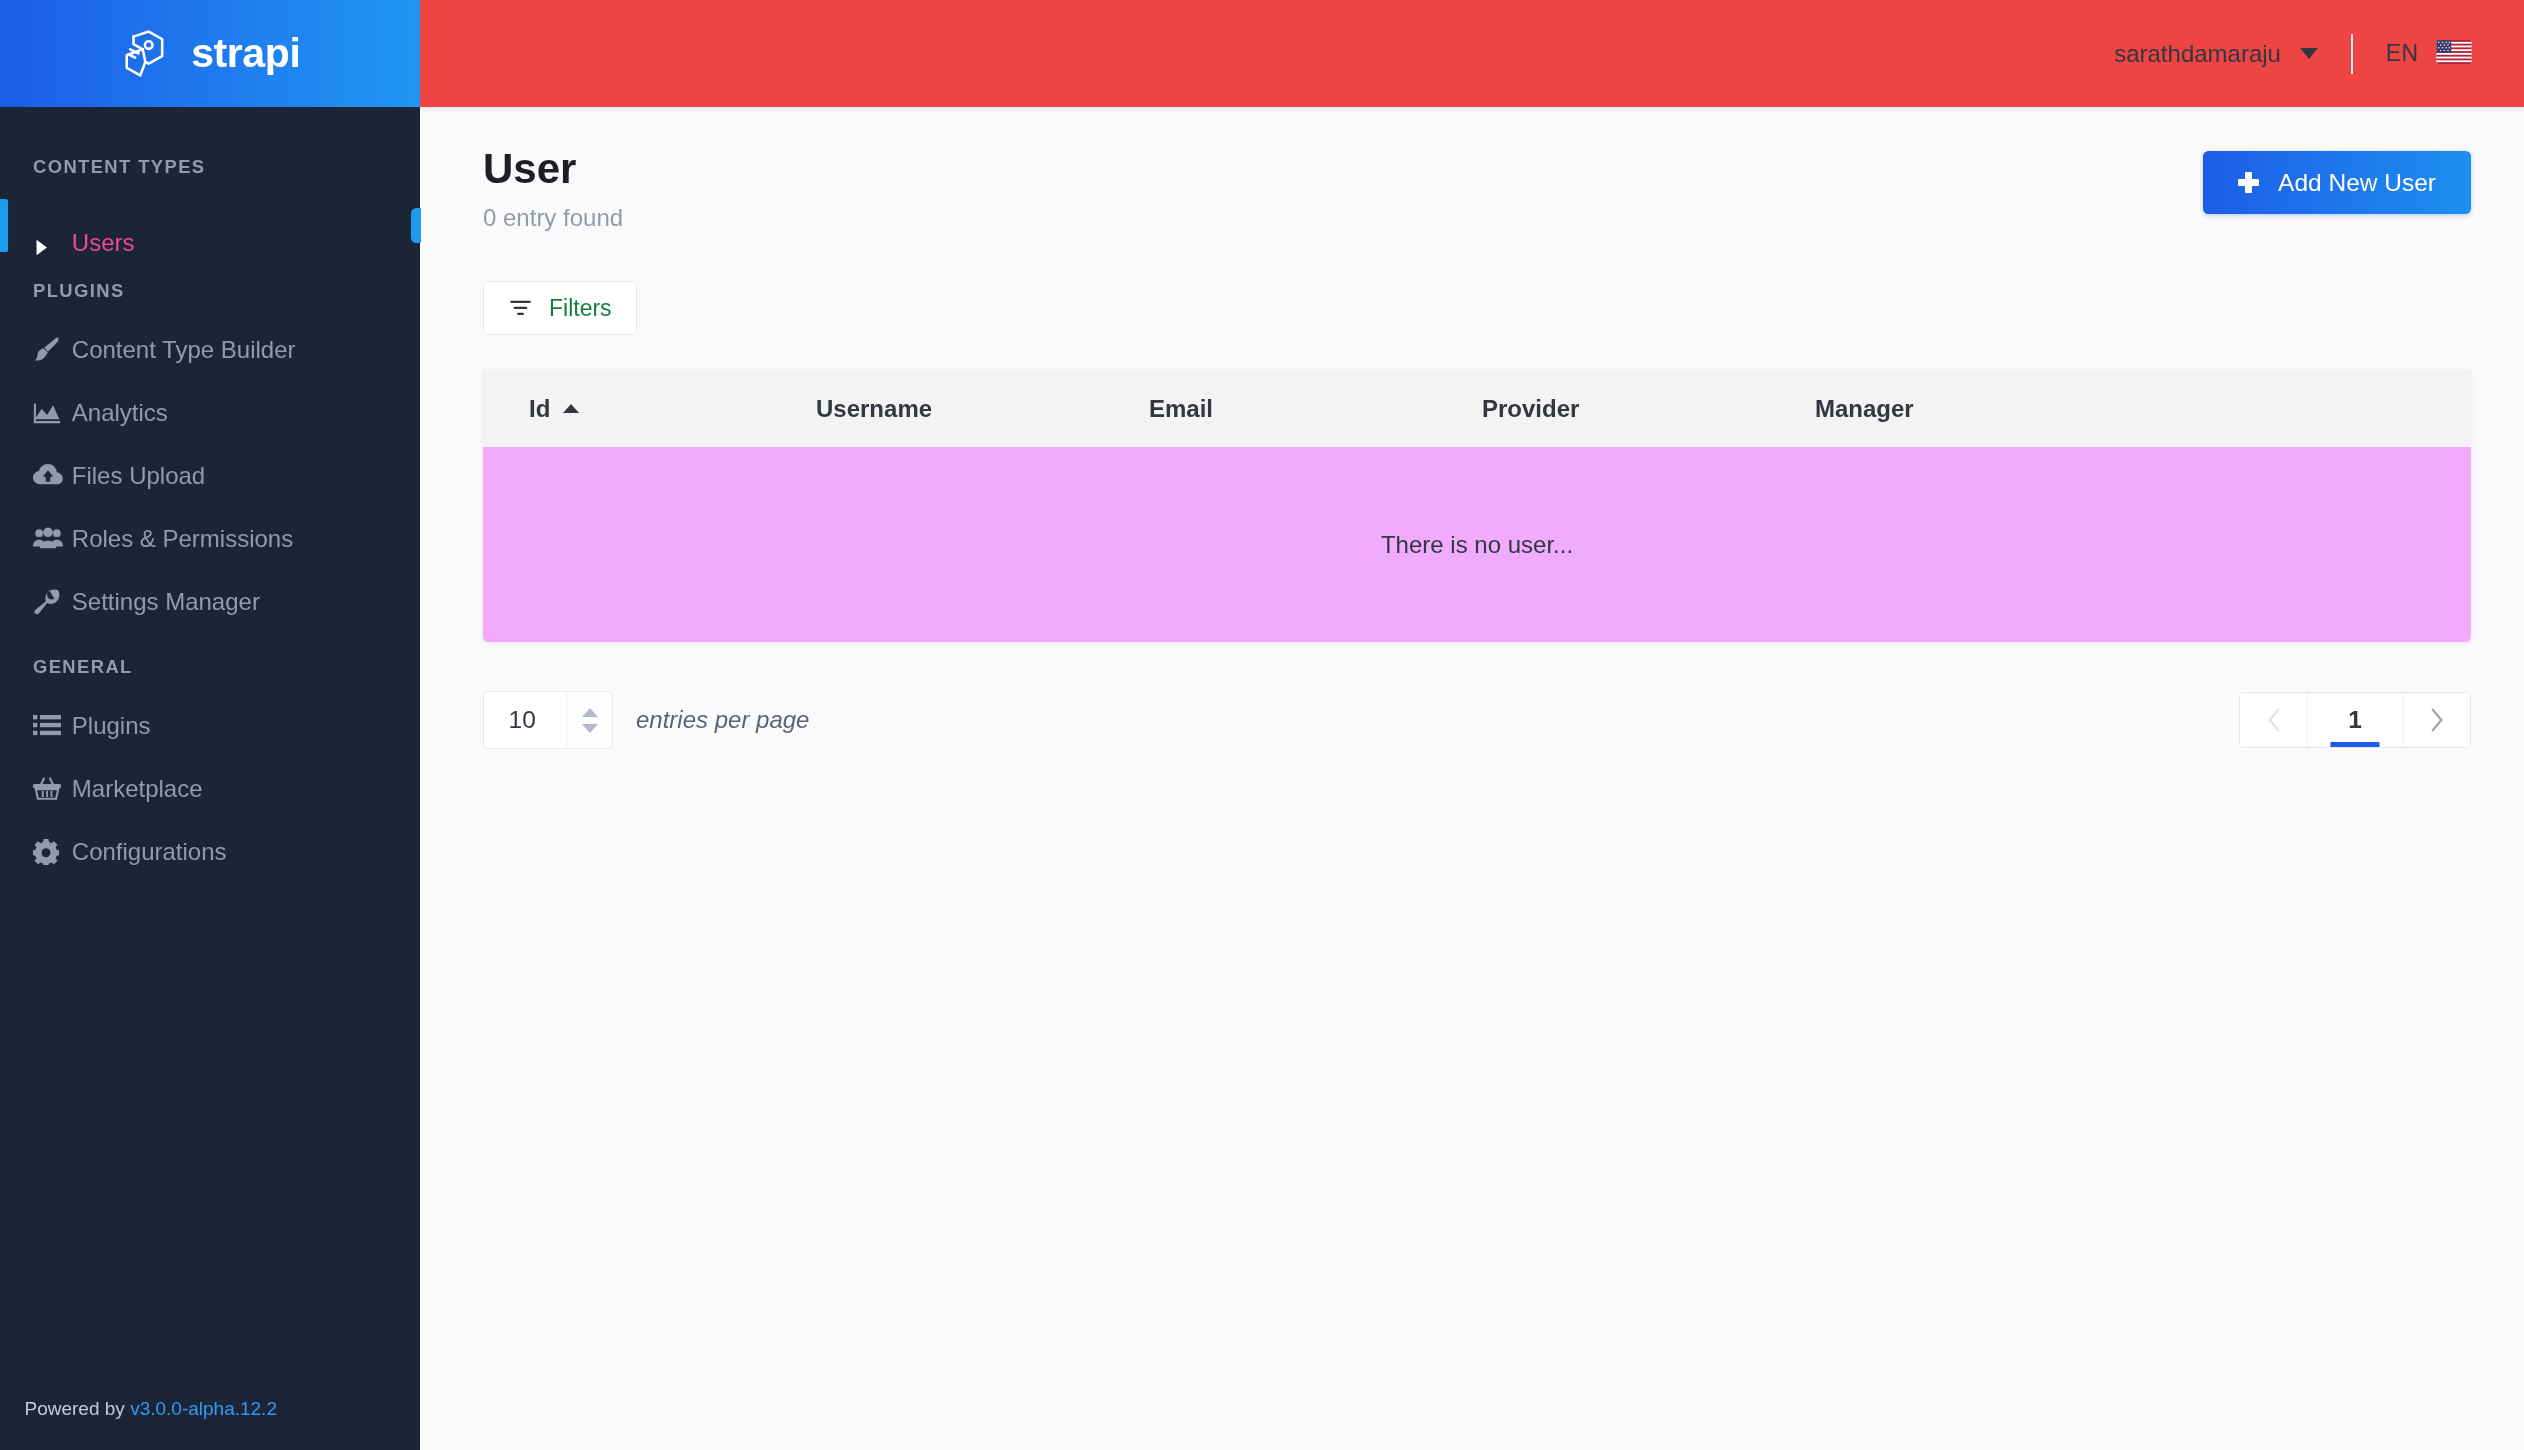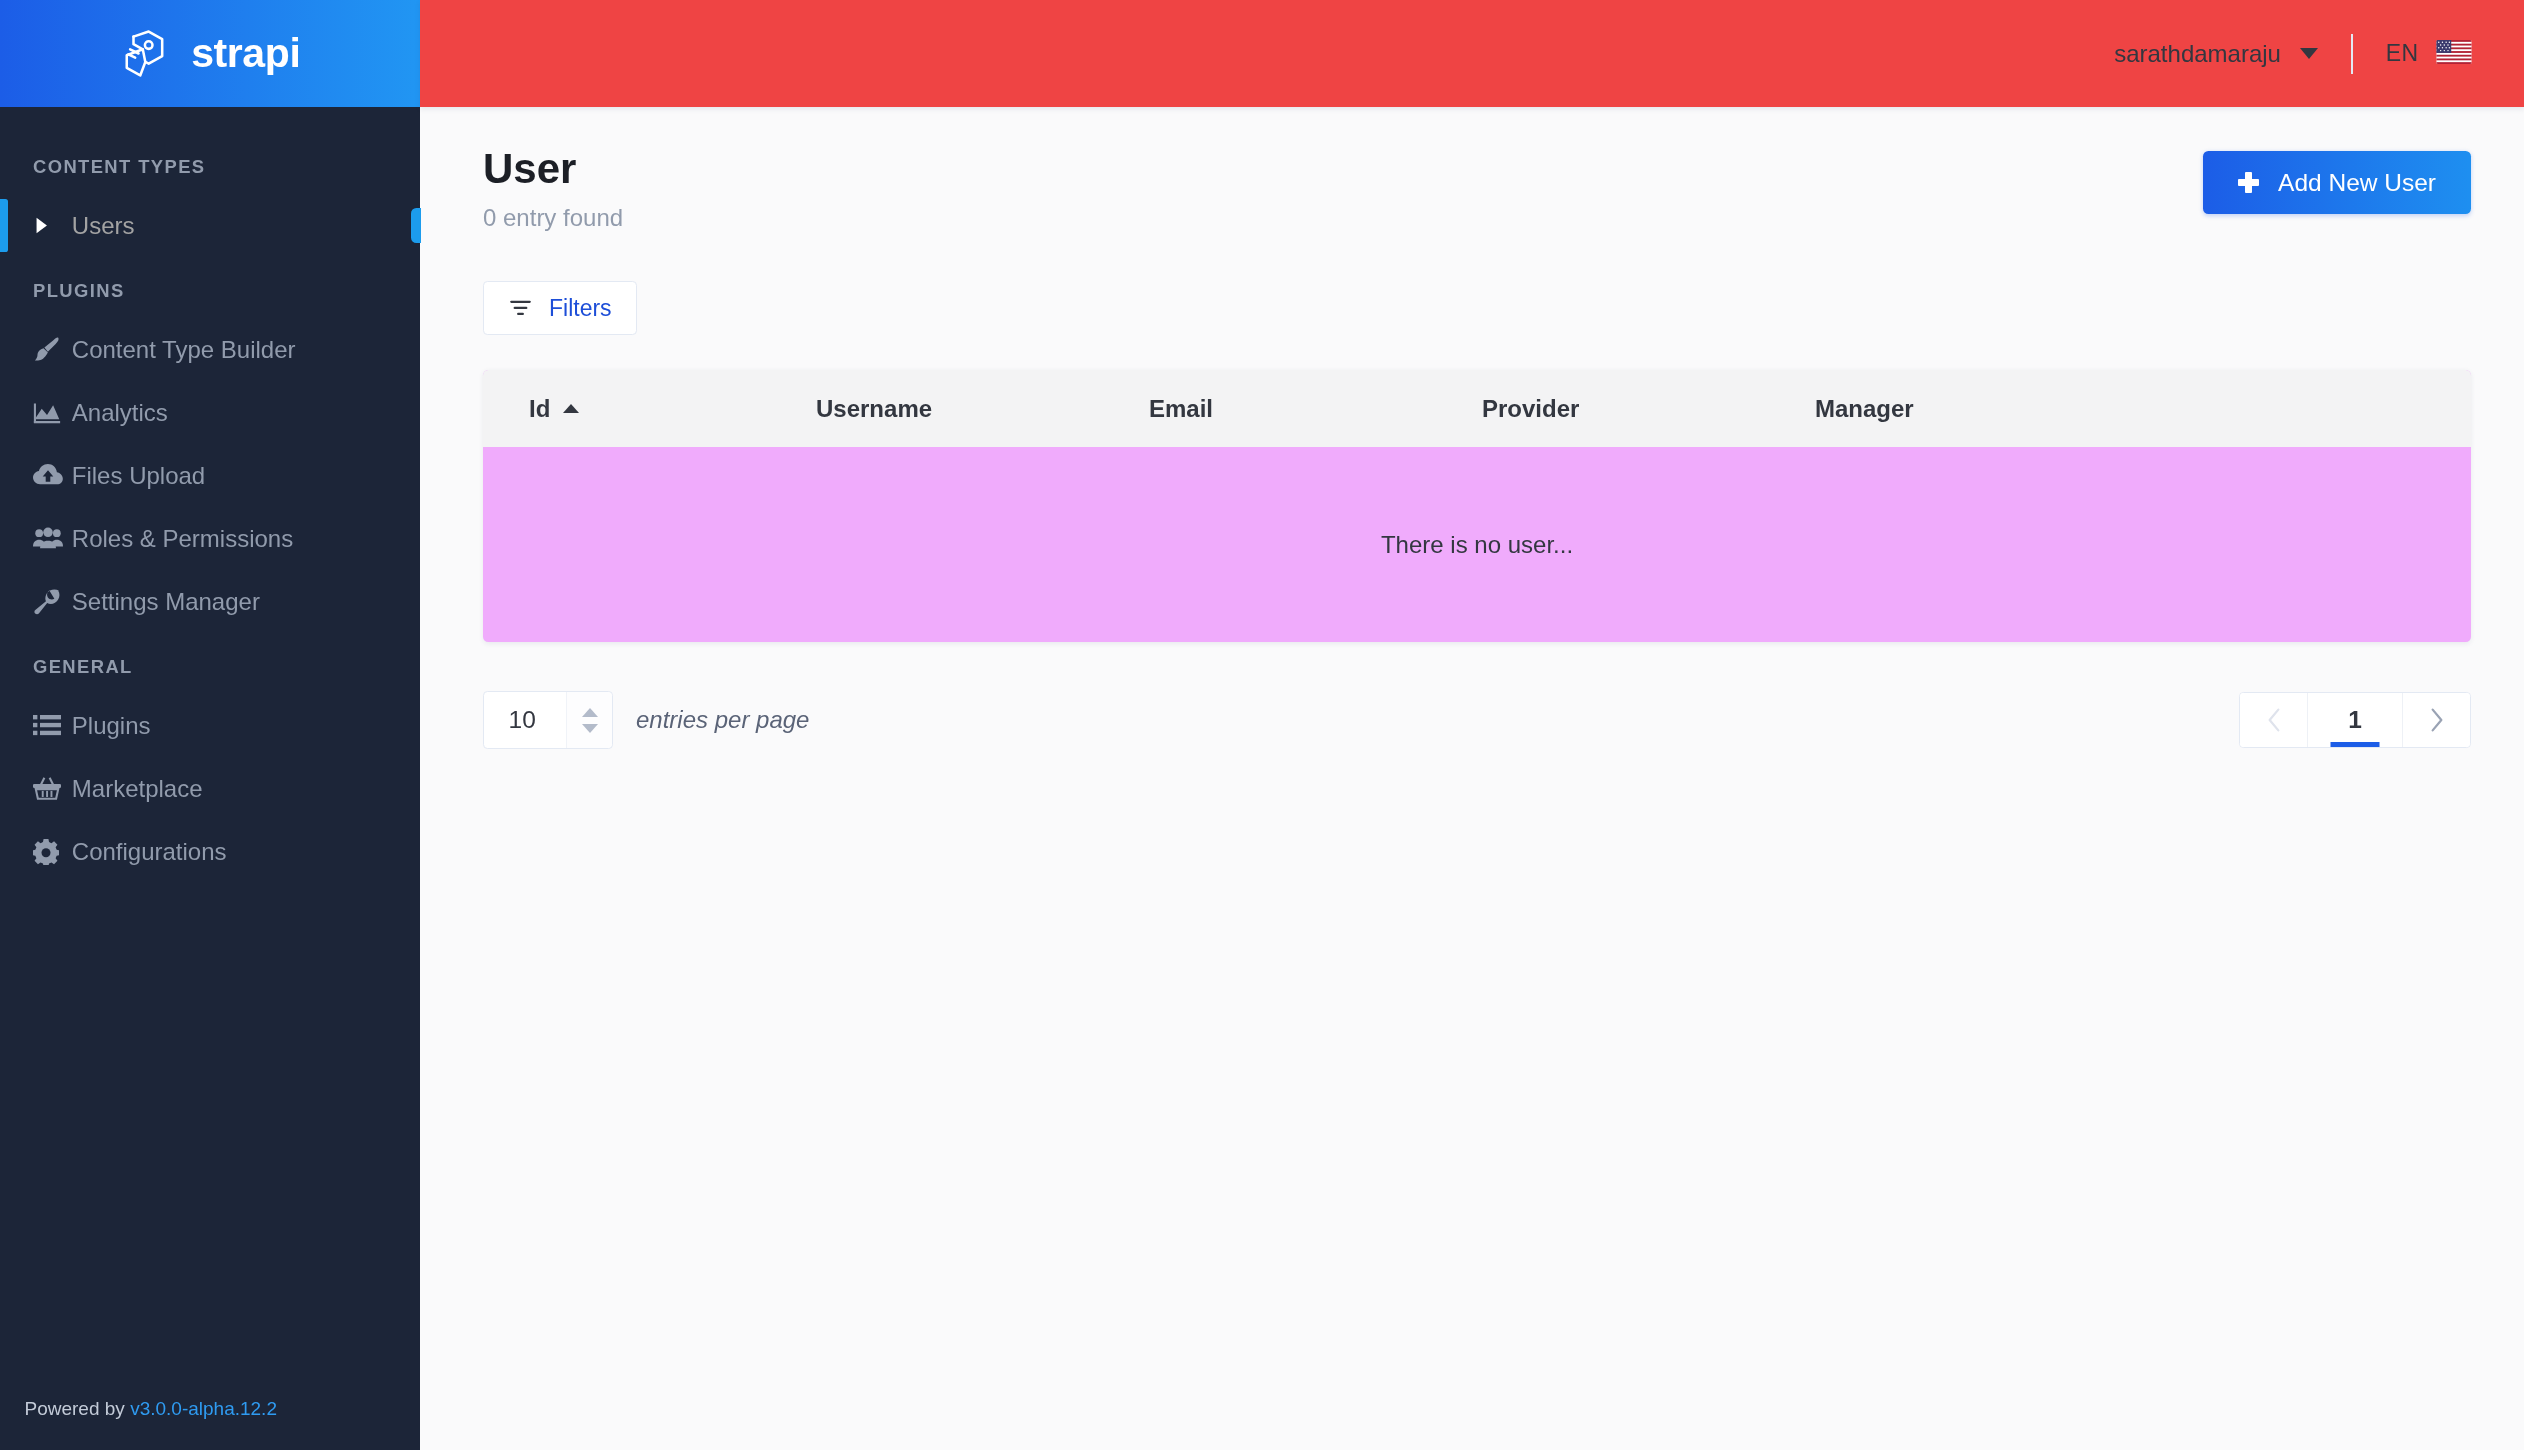--- a/index.html
+++ b/index.html
@@ -49,21 +49,21 @@
   }
   .nav-item .ico {
     width: 37px; flex: 0 0 37px;
     display: flex; align-items: center; justify-content: flex-start;
     color: #919bac;
   }
   .nav-item .ico svg { display:block; }
   .nav-label { margin-left: 1.8px; white-space: nowrap; }
 
   
-  .nav-item.active { color: #a3a3a3; }
+  .nav-item.active { color: #ec4899; align-items: flex-end; }
   .nav-item.active .caret { color:#ffffff; }
   .nav-item.active::before {
     content:""; position:absolute; left:0; top:5.3px; bottom:5.3px;
     width: 8px; background:#1c9ced; border-radius: 0 2.6px 2.6px 0;
   }
   .nav-item.active::after {
     content:""; position:absolute; right:-0.9px; top:14px; bottom:14px;
     width: 9.6px; background:#1c9ced; border-radius: 5.3px 0 0 5.3px;
   }
   .caret {
@@ -127,21 +127,21 @@
     content:""; position:absolute; background:#fff; border-radius:0.9px;
   }
   .plus::before { left:0; top:7px; width:21px; height:7px; }
   .plus::after { top:0; left:7px; width:7px; height:21px; }
 
   .toolbar { margin-top: 49px; }
   .btn-filters {
     display:inline-flex; align-items:center; gap:17.5px;
     height:54px; padding:0 24.5px;
     background:#fff; border:0.9px solid #e3e9f3; border-radius:4.4px;
-    font-size:23px; color:#1d4ed8; cursor:pointer;
+    font-size:23px; color:#15803d; cursor:pointer;
   }
   .funnel { width:23px; height:19px; display:block; }
 
   .table-card {
     margin-top: 35px;
     background:#f0abfc; border-radius:5.3px;
     box-shadow: 0 1.8px 5.3px rgba(40,55,95,0.08);
     overflow:hidden;
   }
   table { width:100%; border-collapse:collapse; table-layout:fixed; }

